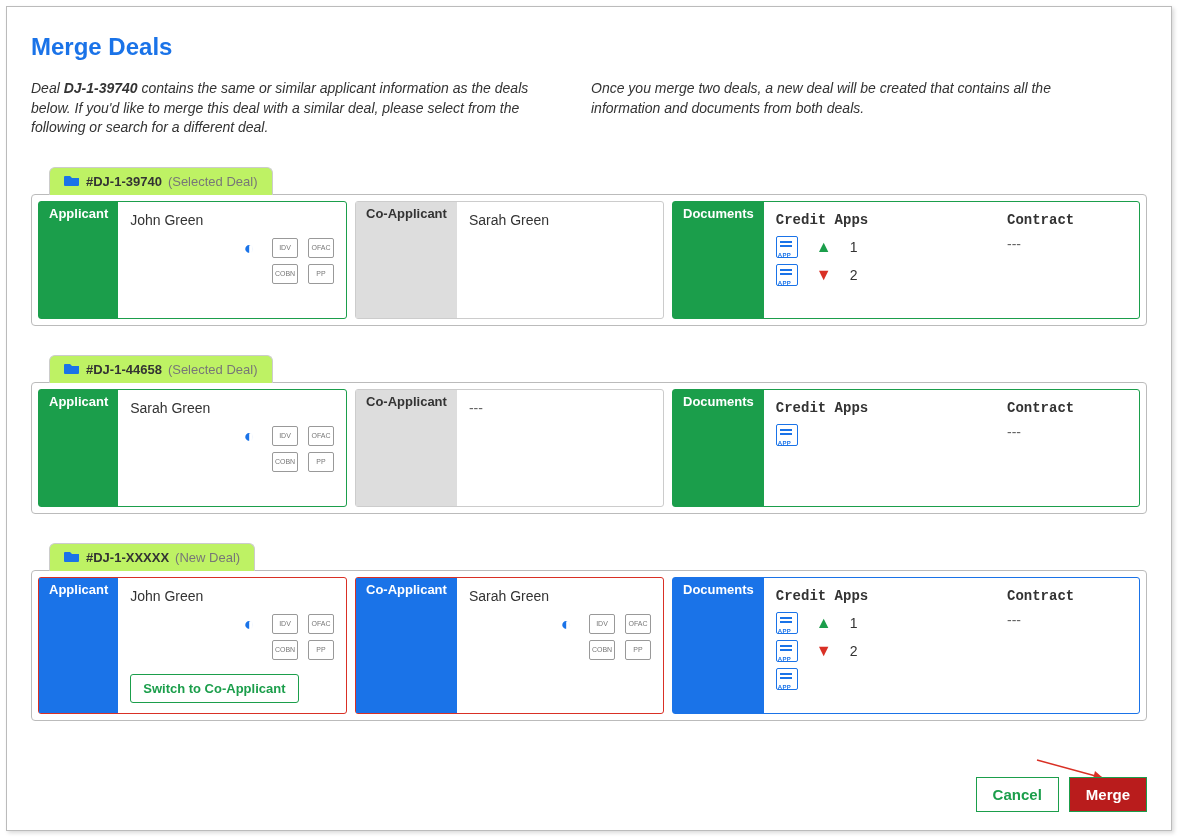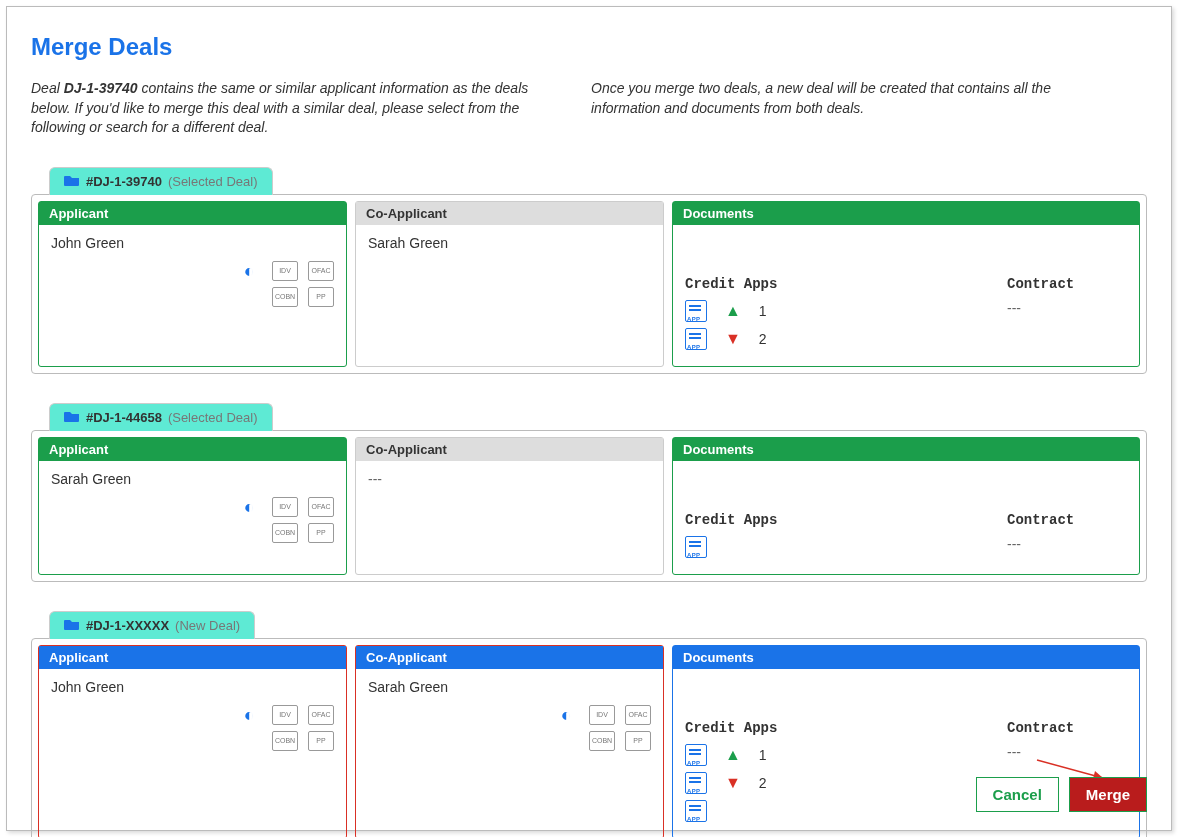--- a/index.html
+++ b/index.html
@@ -19,21 +19,21 @@
     padding: 20px 24px;
     position: relative;
   }
   h1 { color: #1a73e8; margin: 6px 0 18px 0; font-size: 24px; font-weight: 700; }
   .intro { display: flex; gap: 60px; margin-bottom: 28px; font-style: italic; }
   .intro p { margin: 0; line-height: 1.4; flex: 1; max-width: 500px; }
   .deal-tab {
     display: inline-flex;
     align-items: center;
     gap: 6px;
-    background: #5eead4;
+    background: #bef264;
     border: 1px solid #ccc;
     border-bottom: none;
     border-radius: 6px 6px 0 0;
     padding: 6px 14px;
     margin-left: 18px;
     position: relative;
     top: 1px;
     z-index: 2;
     font-size: 13px;
   }
@@ -46,21 +46,21 @@
     display: flex;
     gap: 8px;
     padding: 6px;
     margin-bottom: 28px;
   }
   .col {
     border: 1px solid #1b9e4b;
     border-radius: 3px;
     flex: 1;
     display: flex;
-    flex-direction: column;
+    flex-direction: row;
     min-height: 118px;
   }
   .col.grey { border-color: #ccc; }
   .col.blue { border-color: #1a73e8; }
   .col.red { border-color: #d93025; }
   .col-header {
     background: #1b9e4b;
     color: #fff;
     font-weight: 700;
     font-size: 13px;
@@ -108,21 +108,21 @@
     display:flex; gap:10px; align-items:center;
   }
   .btn {
     padding:8px 16px; border-radius:0; font-size:15px; font-weight:600; cursor:pointer;
   }
   .btn-cancel { background:#fff; border:1.5px solid #1b9e4b; color:#1b9e4b; }
   .btn-merge { background:#b91c1c; border:1.5px solid #1b9e4b; color:#fff; }
   .arrow-annot {
     position:absolute; right:58px; bottom:44px; pointer-events:none;
   }
-  .col.docs { flex: 0 0 468px; gap: 41px; }
+  .col.docs { flex: 0 0 468px; }
   .dash { color:#666; }
 </style>
 </head>
 <body>
 
 <div class="modal">
   <h1>Merge Deals</h1>
 
   <div class="intro">
     <p>
@@ -266,20 +266,21 @@
           
     <div class="icon-row">
       <span class="mini-icon gauge-icon">◐</span>
       <span class="mini-icon">IDV</span>
       <span class="mini-icon">OFAC</span>
     </div>
     <div class="icon-row">
       <span class="mini-icon">COBN</span>
       <span class="mini-icon">PP</span>
     </div>
+          <button class="switch-btn">Switch to Co-Applicant</button>
         </div>
       </div>
       <div class="col red">
         <div class="col-header">Co-Applicant</div>
         <div class="col-body">
           <div class="name ">Sarah Green</div>
 
     <div class="icon-row">
       <span class="mini-icon gauge-icon">◐</span>
       <span class="mini-icon">IDV</span>

